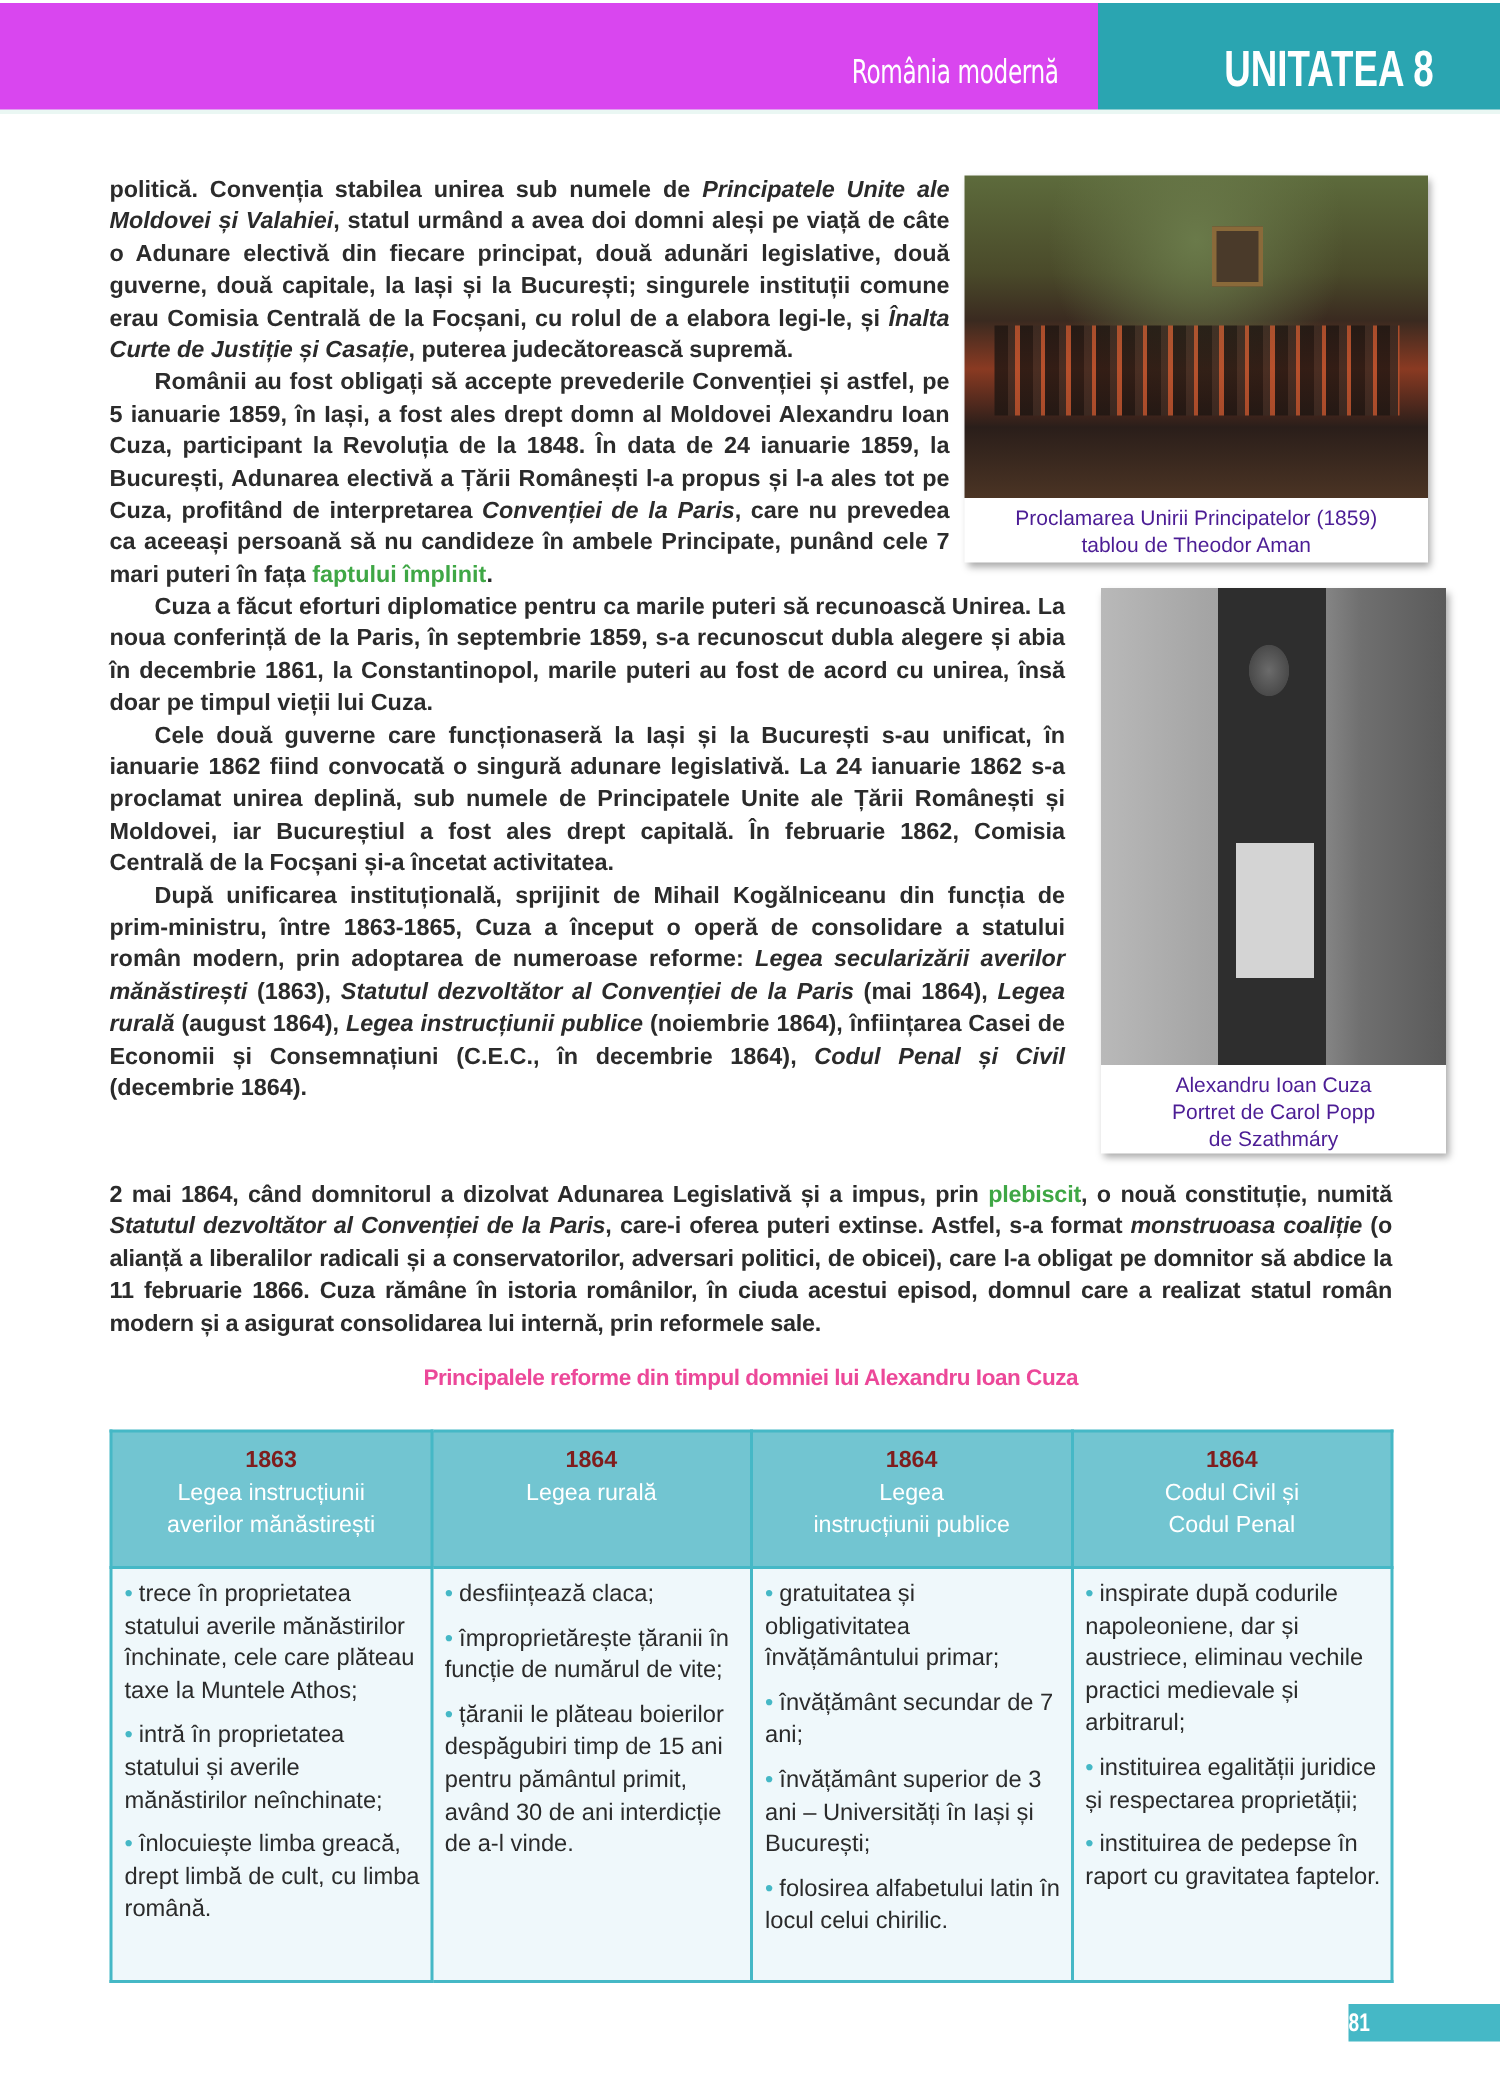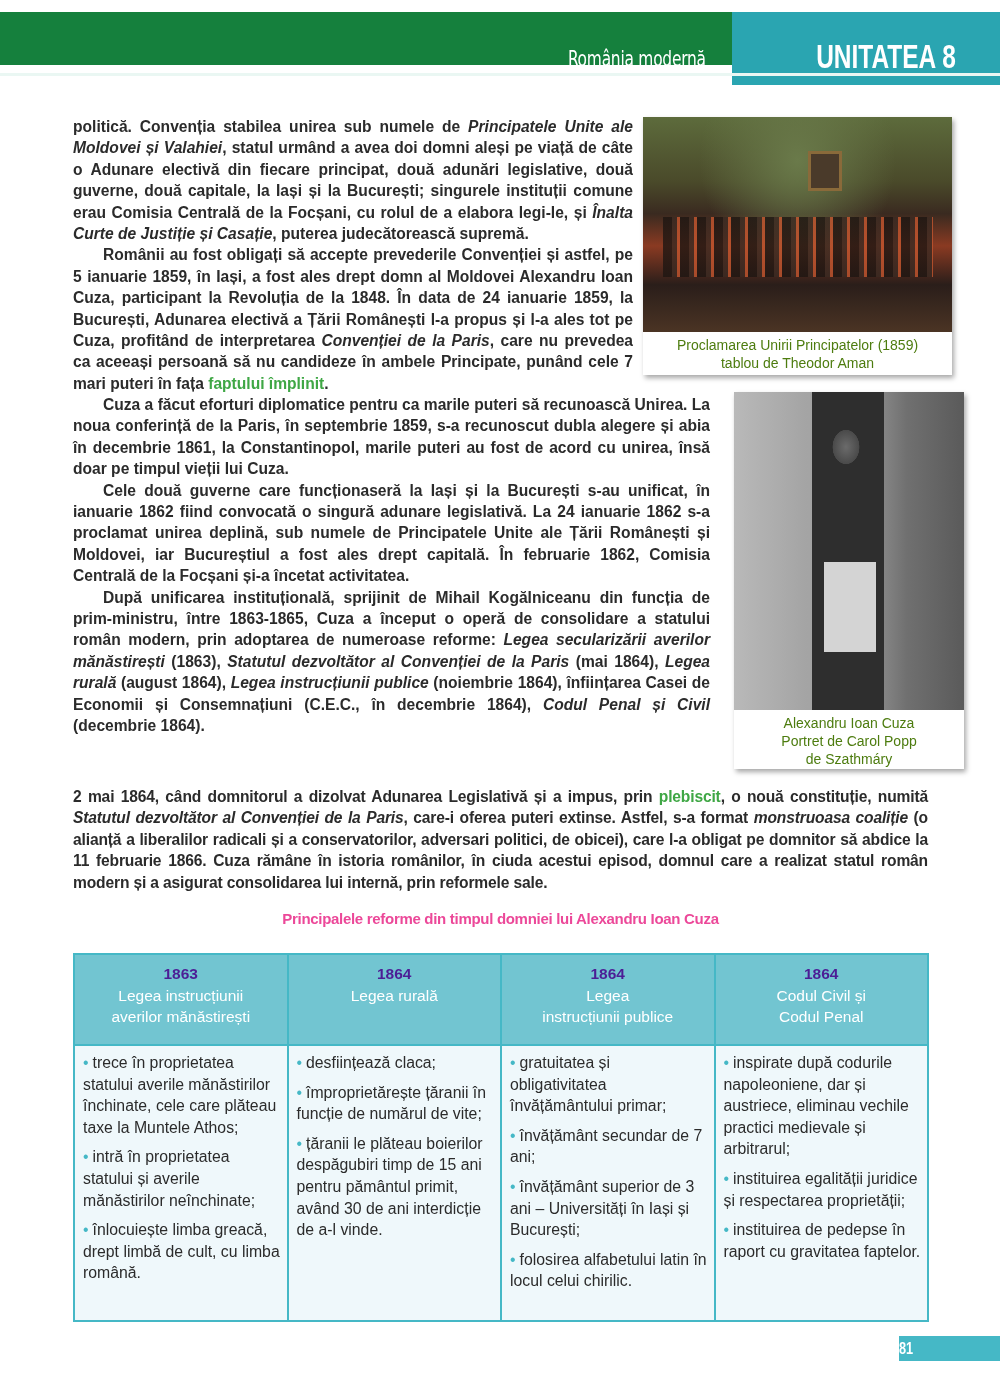--- a/index.html
+++ b/index.html
@@ -1,21 +1,21 @@
 <!DOCTYPE html>
 <html><head>
 <meta charset="utf-8">
 <style>
   html, body { margin: 0; padding: 0; }
   body {
     width: 1000px; height: 1390px; position: relative; overflow: hidden;
     background: #ffffff; color: #2b2b2b;
     font-family: "Liberation Sans", sans-serif;
   }
-  .header { position: absolute; left: 0; top: 12px; width: 1000px; height: 53px; background: #15803d; }
+  .header { position: absolute; left: 0; top: 2px; width: 1000px; height: 73px; background: #d946ef; }
   .header-chapter {
     position: absolute; left: 0; top: 0; width: 732px; height: 73px;
     text-align: right; box-sizing: border-box; padding-right: 26px;
     font-family: "DejaVu Sans", sans-serif; font-stretch: condensed;
     font-size: 22px; color: #ffffff; line-height: 73px; padding-top: 10px;
     letter-spacing: -0.3px; transform-origin: right center;
   }
   .header-chapter span { display: inline-block; transform: scaleX(0.78); transform-origin: right center; }
   .header-unit {
     position: absolute; left: 732px; top: 0; width: 268px; height: 73px;
@@ -66,40 +66,40 @@
       linear-gradient(90deg, transparent 0 78px, #2e2e2e 78px 150px, transparent 150px),
       linear-gradient(180deg, transparent 0 90px, transparent 90px),
       linear-gradient(90deg, #b9b9b9 0%, #a5a5a5 30%, #9a9a9a 55%, #707070 75%, #5a5a5a 100%);
   }
   .fig2 .img::after {
     content: ""; position: absolute; left: 90px; top: 170px; width: 52px; height: 90px;
     background: #d4d4d4;
   }
   .caption {
     position: absolute; left: 0; width: 100%; text-align: center;
-    font-family: "Liberation Sans", sans-serif; font-size: 14px; line-height: 18px; color: #4d7c0f;
+    font-family: "Liberation Sans", sans-serif; font-size: 14px; line-height: 18px; color: #4c1d95;
   }
   .fig1 .caption { top: 219px; }
   .fig2 .caption { top: 322px; }
 
   .table-title {
     position: absolute; left: 73px; top: 910px; width: 855px; text-align: center;
     font-family: "Liberation Sans", sans-serif; font-weight: bold; font-size: 15px;
     color: #ec4899; letter-spacing: -0.3px;
   }
   table.reforms {
     position: absolute; left: 73px; top: 953px; width: 856px; border-collapse: collapse;
     table-layout: fixed;
   }
   table.reforms th, table.reforms td { border: 2px solid #45b8c6; }
   table.reforms th {
     background: #72c5d1; height: 81px; vertical-align: top; padding: 8px 6px 0 6px;
     font-weight: normal; font-family: "Liberation Sans", sans-serif; font-size: 15.5px; line-height: 21.5px;
   }
-  th .year { color: #4c1d95; font-weight: bold; display: block; }
+  th .year { color: #7f1d1d; font-weight: bold; display: block; }
   th .law { color: #ffffff; display: block; }
   table.reforms td {
     background: #eff8fb; vertical-align: top; padding: 6px 6px 10px 8px;
     font-size: 15.8px; line-height: 21.6px; color: #2b2b2b; height: 258px;
   }
   td ul { list-style: none; margin: 0; padding: 0; }
   td li { margin-bottom: 8px; }
   td li .bullet { color: #45b8c6; margin-right: 4px; }
 
   .page-num {

